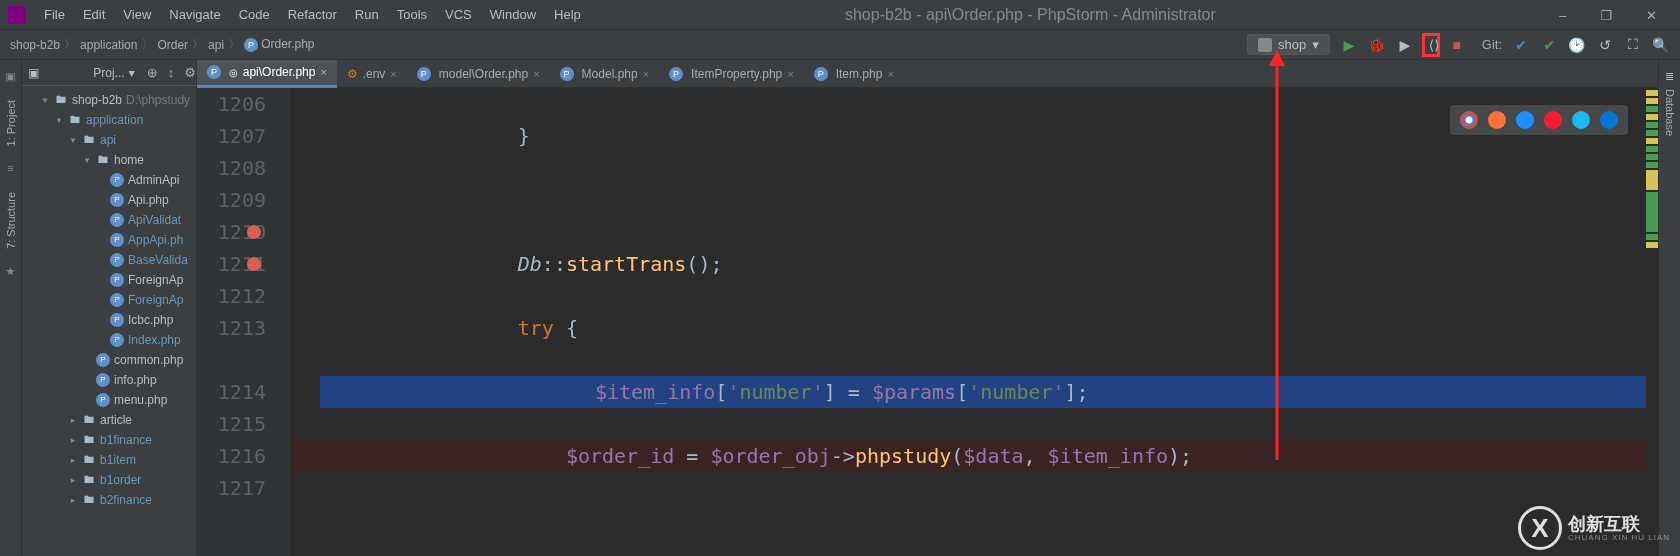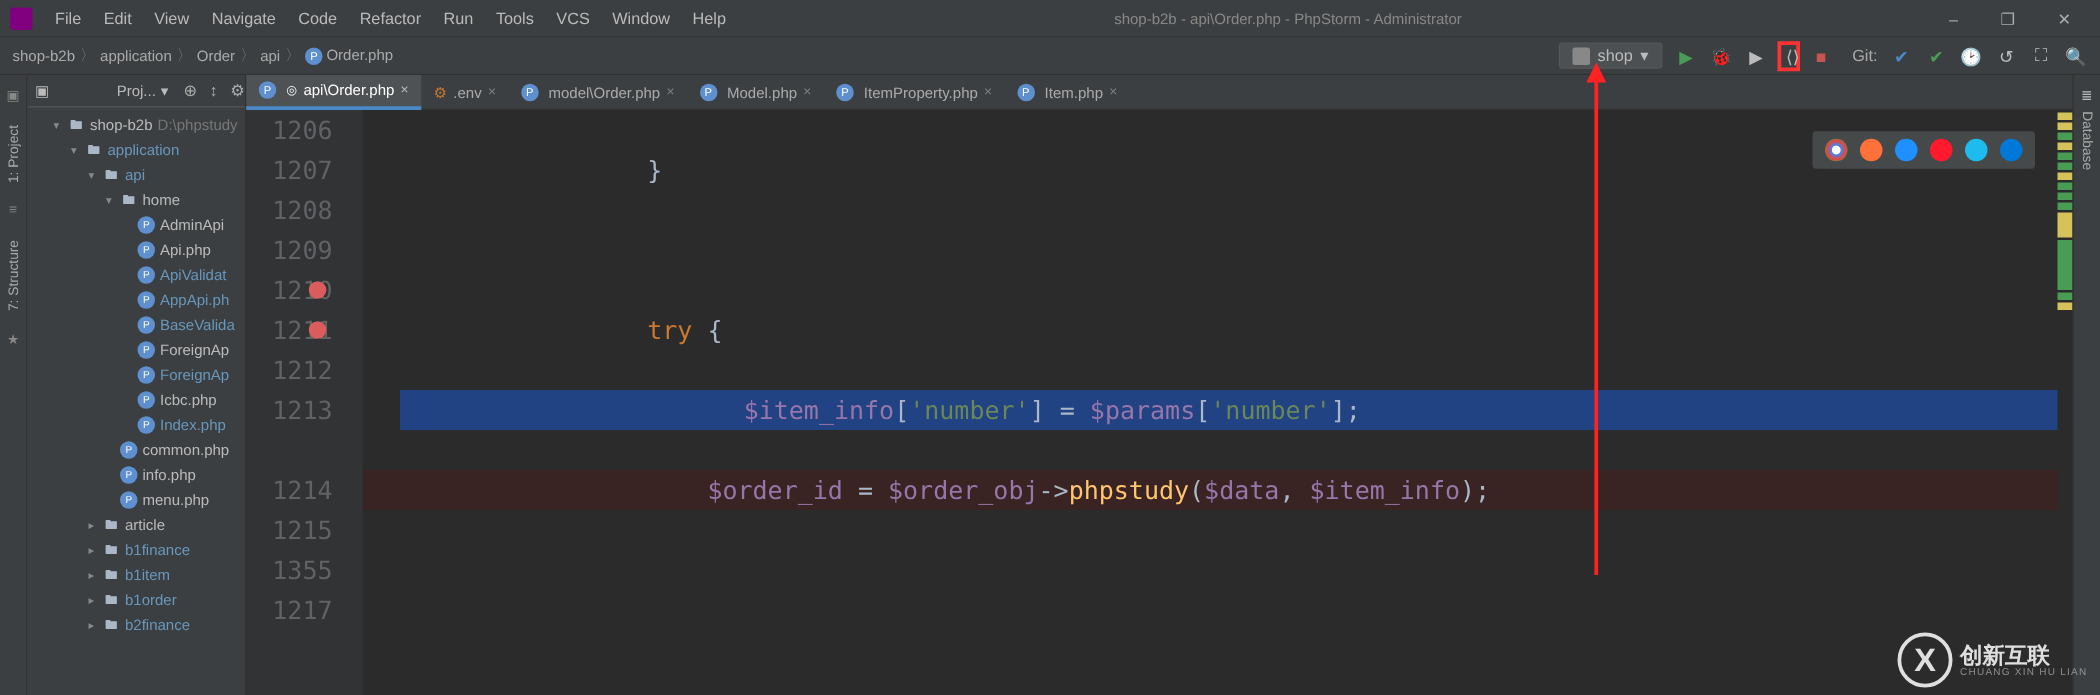--- a/index.html
+++ b/index.html
@@ -33,21 +33,21 @@
     .menu-item {
       padding: 4px 8px;
       color: #bbb;
       cursor: pointer;
     }
     .menu-item u { text-decoration: underline; }
     .window-title {
       flex: 1;
       text-align: center;
       color: #888;
-      font-size: 12px;
+      font-size: 16px;
       margin-left: -200px;
     }
     .window-controls {
       display: flex;
       gap: 18px;
       position: absolute;
       right: 15px;
       top: 6px;
       color: #aaa;
     }
@@ -518,26 +518,27 @@
           <div class="line-num">1207</div>
           <div class="line-num">1208</div>
           <div class="line-num">1209</div>
           <div class="line-num" style="position: relative;">1210<span class="breakpoint"></span></div>
           <div class="line-num" style="position: relative;">1211<span class="breakpoint"></span></div>
           <div class="line-num">1212</div>
           <div class="line-num">1213</div>
           <div class="line-num"></div>
           <div class="line-num">1214</div>
           <div class="line-num">1215</div>
-          <div class="line-num">1355</div>
+          <div class="line-num">1216</div>
           <div class="line-num">1217</div>
         </div>
       <div class="code">
 <div class="code-line">                  <span>}</span></div>
 <div class="code-line"></div>
+<div class="code-line">                  <span class="tk-static">Db</span><span>::</span><span class="tk-fn">startTrans</span><span>();</span></div>
 <div class="code-line">                  <span class="tk-kw">try</span><span> {</span></div>
 <div class="code-line hl-blue">                      <span class="tk-var">$item_info</span><span>[</span><span class="tk-str">'number'</span><span>] = </span><span class="tk-var">$params</span><span>[</span><span class="tk-str">'number'</span><span>];</span></div>
 <div class="code-line hl-dark">                      <span class="tk-var">$order_id</span><span> = </span><span class="tk-var">$order_obj</span><span>-&gt;</span><span class="tk-fn">phpstudy</span><span>(</span><span class="tk-var">$data</span><span>, </span><span class="tk-var">$item_info</span><span>);</span></div>
 
 
 
 
 
 
       </div>

